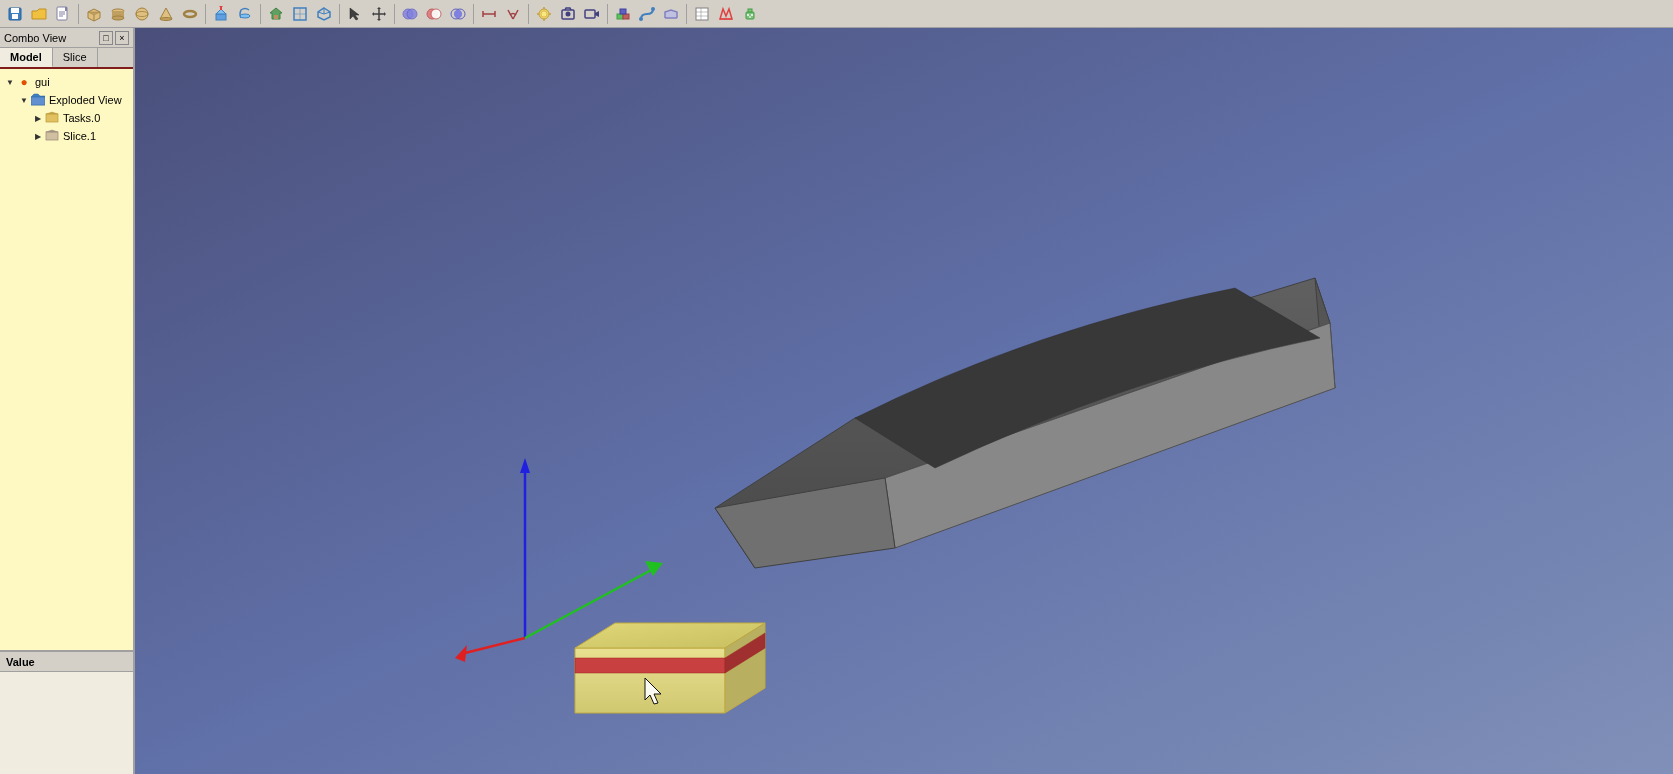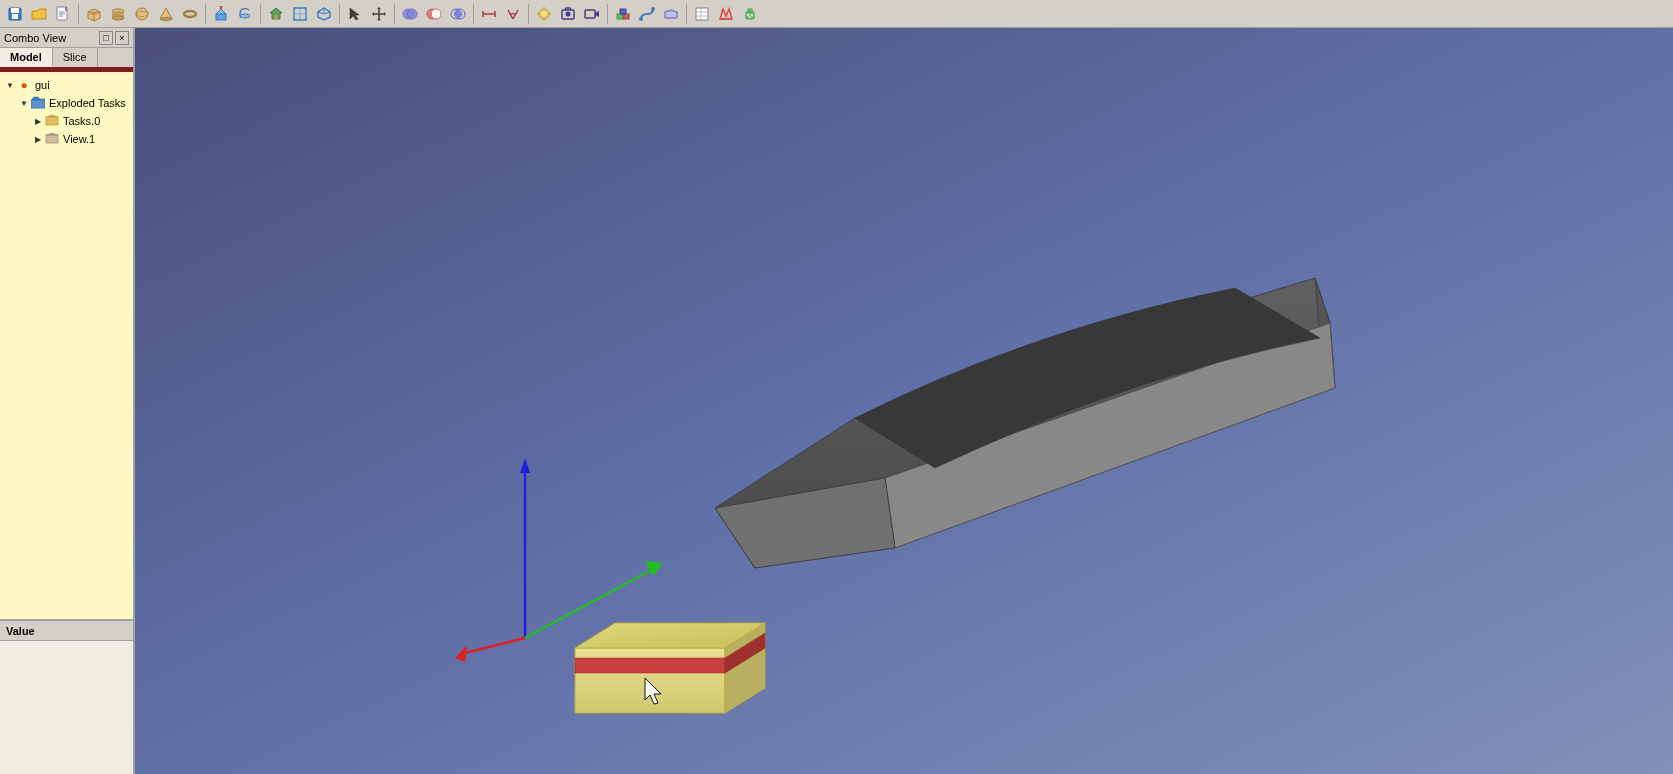--- a/index.html
+++ b/index.html
@@ -59,21 +59,21 @@
       border: 1px solid #888;
       background: #d4d0c8;
       cursor: pointer;
       display: flex; align-items: center; justify-content: center;
       font-size: 9px;
     }
 
     #tabs {
       display: flex;
       background: #d4d0c8;
-      border-bottom: 5px solid #7f1d1d;
+      border-bottom: 2px solid #7f1d1d;
     }
     .tab {
       padding: 3px 10px;
       font-size: 11px;
       cursor: pointer;
       border-right: 1px solid #a0a0a0;
     }
     .tab.active {
       background: #f0ece0;
       border-bottom: 1px solid #f0ece0;
@@ -104,21 +104,21 @@
       margin-right: 3px;
       display: inline-flex; align-items: center; justify-content: center;
       font-size: 12px;
     }
     .icon-gui { color: #e05000; }
     .icon-folder { color: #4080c0; }
     .icon-slice { color: #c05000; }
     .icon-slice1 { color: #a0a0a0; }
 
     #properties-panel {
-      height: 155px;
+      height: 124px;
       border-top: 2px solid #a0a0a0;
       background: #f0ece0;
     }
     #properties-header {
       height: 20px;
       background: #d4d0c8;
       border-bottom: 1px solid #a0a0a0;
       display: flex;
       align-items: center;
       padding: 0 6px;
@@ -394,21 +394,21 @@
       </div>
 
       <div class="tree-item" style="padding-left: 18px;">
         <span class="tree-arrow">▼</span>
         <span class="tree-icon icon-folder">
           <svg width="14" height="14" viewBox="0 0 14 14">
               <polygon points="0,4 3,1 7,1 9,3 14,3 14,12 0,12" fill="#4080c0" stroke="#2060a0" stroke-width="0.5"></polygon>
               <polygon points="0,4 14,4 14,12 0,12" fill="#6090d0" stroke="#2060a0" stroke-width="0.5"></polygon>
             </svg>
         </span>
-        <span>Exploded Tasks</span>
+        <span>Exploded View</span>
       </div>
 
       <div class="tree-item" style="padding-left: 32px;">
         <span class="tree-arrow">▶</span>
         <span class="tree-icon icon-slice">
           <svg width="14" height="14" viewBox="0 0 14 14">
               <rect x="1" y="3" width="12" height="8" fill="#e0c060" stroke="#c0a040" stroke-width="0.8"></rect>
               <polygon points="1,3 7,1 13,3" fill="#c0a040" stroke="#c0a040" stroke-width="0.5"></polygon>
             </svg>
         </span>
@@ -416,21 +416,21 @@
       </div>
 
       <div class="tree-item" style="padding-left: 32px;">
         <span class="tree-arrow">▶</span>
         <span class="tree-icon icon-slice1">
           <svg width="14" height="14" viewBox="0 0 14 14">
               <rect x="1" y="3" width="12" height="8" fill="#d0c0a0" stroke="#a09080" stroke-width="0.8"></rect>
               <polygon points="1,3 7,1 13,3" fill="#a09080" stroke="#a09080" stroke-width="0.5"></polygon>
             </svg>
         </span>
-        <span>View.1</span>
+        <span>Slice.1</span>
       </div>
     </div>
 
     <div id="properties-panel">
       <div id="properties-header">
         <span>Value</span>
       </div>
     </div>
   </div>
 

